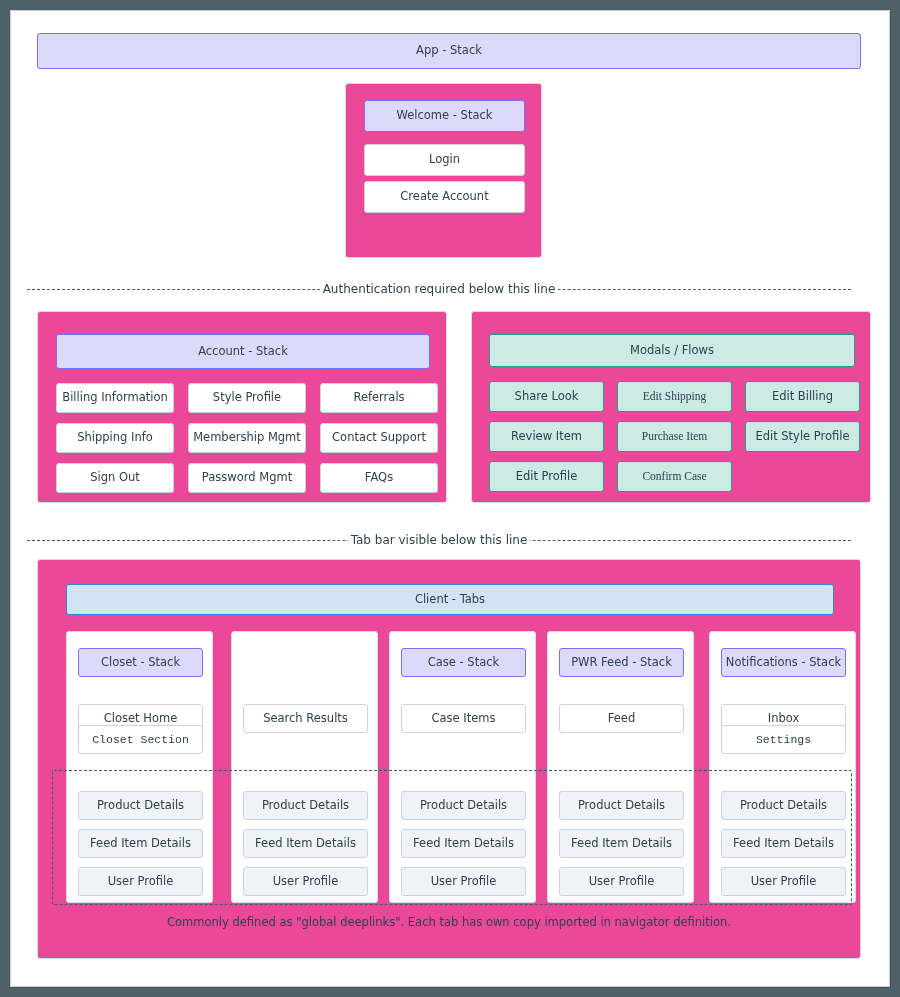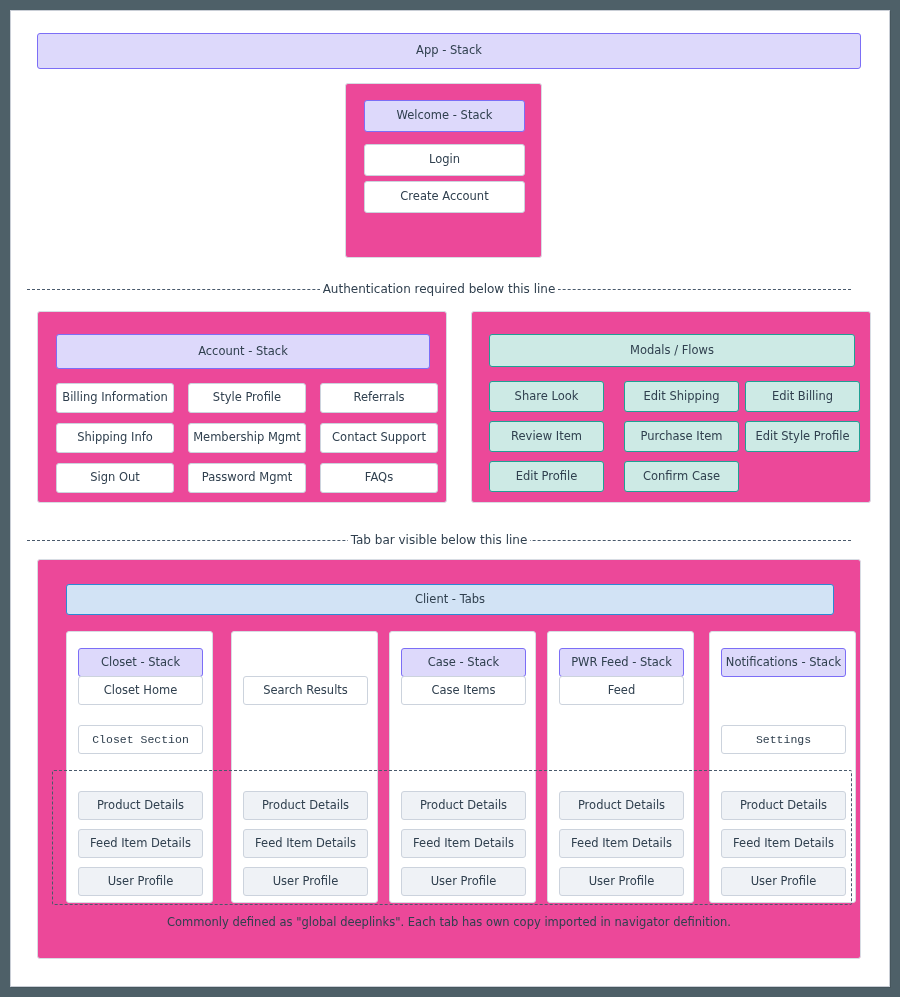--- a/index.html
+++ b/index.html
@@ -132,21 +132,21 @@
     left: 460px; top: 300px;
     width: 400px; height: 192px;
   }
   #modals-group .hdr {
     position: absolute;
     left: 17px; top: 22px;
     width: 366px; height: 33px;
   }
   #modals-group .cell3 { width: 115px; height: 31px; }
   #modals-group .c0 { left: 17px; }
-  #modals-group .c1 { left: 152px; }
+  #modals-group .c1 { left: 145px; font-family: Liberation Serif, serif; }
   #modals-group .c2 { left: 273px; }
   #modals-group .r0 { top: 69px; }
   #modals-group .r1 { top: 109px; }
   #modals-group .r2 { top: 149px; }
 
   
   #client-group {
     left: 26px; top: 548px;
     width: 824px; height: 400px;
   }
@@ -171,21 +171,21 @@
   #tab-col-3 { left: 509px; }
   #tab-col-4 { left: 671px; }
 
   .tab-col .node {
     position: absolute;
     left: 11px;
     width: 125px;
     height: 29px;
   }
   .tab-col .s0 { top: 16px; }
-  .tab-col .s1 { top: 44px; }
+  .tab-col .s1 { top: 72px; }
   .tab-col .s2 { top: 93px; font-family: Liberation Mono, monospace; }
 
   .tab-col .d0 { top: 159px; }
   .tab-col .d1 { top: 197px; }
   .tab-col .d2 { top: 235px; }
 
   
   #deeplink-band {
     position: absolute;
     left: 14px;
@@ -290,20 +290,21 @@
     <div class="tab-col" id="tab-col-3">
       <div class="node stack s0">PWR Feed - Stack</div>
       <div class="node screen s1">Feed</div>
       <div class="node deeplink d0">Product Details</div>
       <div class="node deeplink d1">Feed Item Details</div>
       <div class="node deeplink d2">User Profile</div>
     </div>
 
     <div class="tab-col" id="tab-col-4">
       <div class="node stack s0">Notifications - Stack</div>
+      <div class="node screen s1">Inbox</div>
       <div class="node screen s2">Settings</div>
       <div class="node deeplink d0">Product Details</div>
       <div class="node deeplink d1">Feed Item Details</div>
       <div class="node deeplink d2">User Profile</div>
     </div>
 
     <div id="deeplink-band"></div>
 
     <div id="deeplink-caption">Commonly defined as "global deeplinks". Each tab has own copy imported in navigator definition.</div>
   </div>

